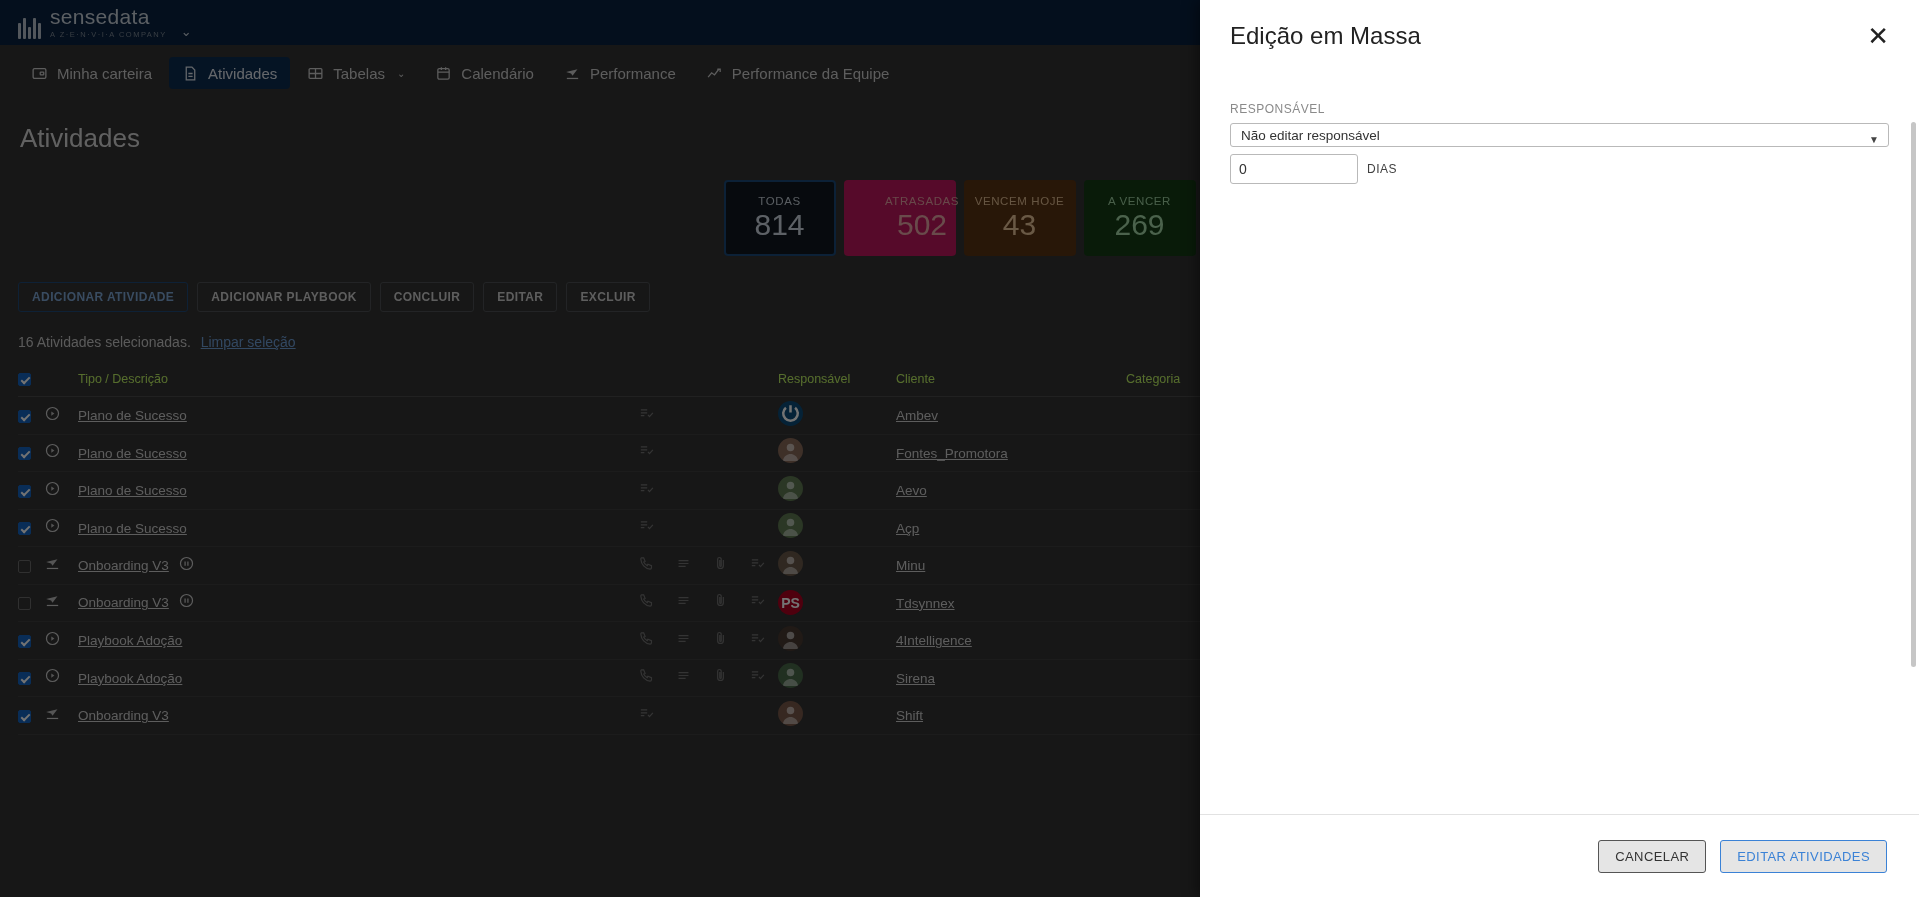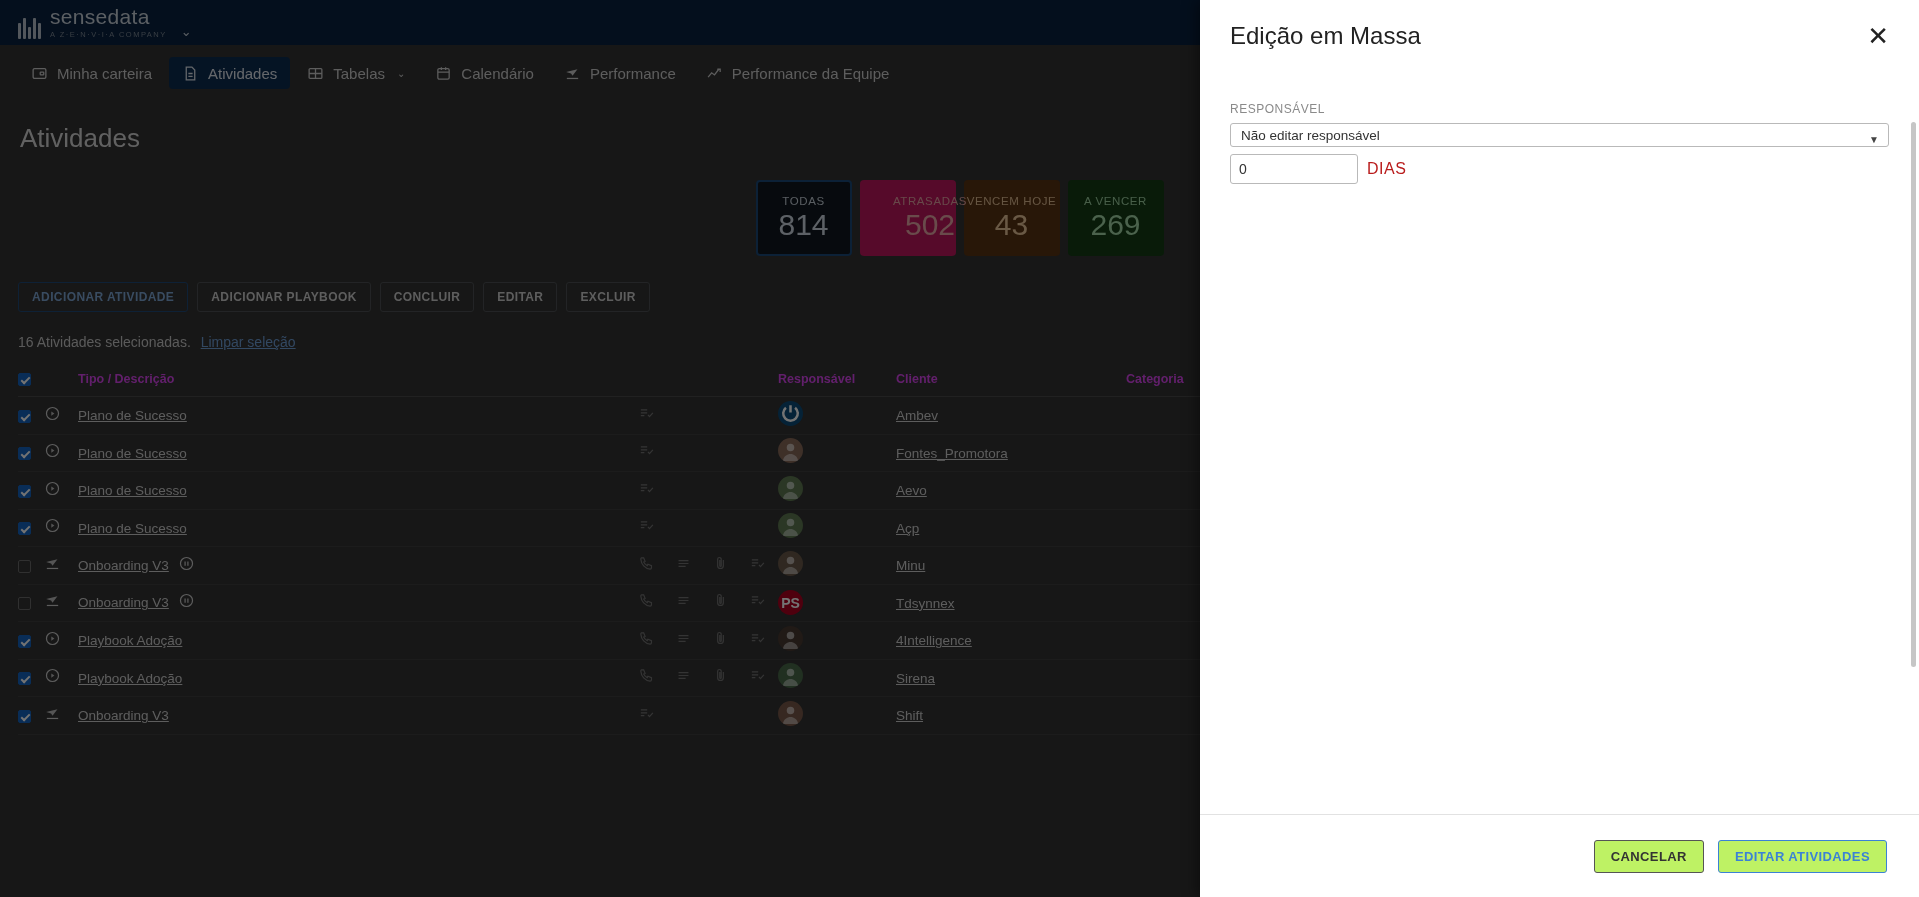--- a/index.html
+++ b/index.html
@@ -57,21 +57,21 @@
   .nav-ico { width: 17px; height: 17px; flex: 0 0 17px; }
   .nav-caret { font-size: 10px; margin-left: 3px; }
 
   
   .content { padding: 0 18px; }
   .page-title { font-size: 26px; color: #d8d8d8; margin: 22px 0 0 2px; font-weight: 400; }
 
   
   .cards { display: flex; gap: 8px; justify-content: center; margin-top: 26px; }
   .card {
-    width: 96px; height: 76px; border-radius: 4px;
+    width: 112px; height: 76px; border-radius: 4px;
     display: flex; flex-direction: column; align-items: center; justify-content: center;
     cursor: pointer;
   }
   .card .label { font-size: 11.5px; letter-spacing: .6px; opacity: .95; }
   .card .value { font-size: 30px; font-weight: 400; margin-top: 1px; }
   .card.todas    { background:#101820; border:2px solid #1b4a7a; }
   .card.todas .label,.card.todas .value{ color:#cfd8e2; }
   .card.atrasadas{ background:#be185d;padding-left:45px; }
   .card.atrasadas .label,.card.atrasadas .value{ color:#e8a7a7; }
   .card.hoje     { background:#5a3312; }
@@ -90,21 +90,21 @@
   }
   .btn.primary { border-color: #1f4a78; color: #7fa8d8; }
 
   
   .selection { margin-top: 22px; font-size: 14px; color: #c8c8c8; }
   .selection a { color: #6f9fd8; text-decoration: underline; margin-left: 6px; cursor: pointer; }
 
   
   table.grid { width: 100%; border-collapse: collapse; margin-top: 14px; }
   table.grid th {
-    text-align: left; font-size: 12.5px; font-weight: 700; color: #d946ef;
+    text-align: left; font-size: 12.5px; font-weight: 400; color: #bef264;
     padding: 8px 0 10px 0; border-bottom: 1px solid #4a4a4a;
   }
   table.grid td { padding: 0; height: 37.5px; border-bottom: 1px solid #3e3e3e; vertical-align: middle; }
   .c-chk   { width: 26px; }
   .c-type  { width: 34px; }
   .c-desc  { width: 560px; }
   .c-icons { width: 140px; }
   .c-resp  { width: 118px; }
   .c-cli   { width: 230px; }
   .c-cat   { width: 130px; }
@@ -151,32 +151,32 @@
     appearance: none; -webkit-appearance: none; cursor: pointer;
     font-family: "Liberation Sans", sans-serif;
   }
   .select-caret { position: absolute; right: 10px; top: 11px; font-size: 10px; color: #444; pointer-events: none; }
   .days-row { display: flex; align-items: center; gap: 9px; margin-top: 30px; }
   input.days-input {
     width: 128px; height: 30px; border: 1px solid #b9b9b9; border-radius: 3px;
     font-size: 14px; color: #333; padding: 0 8px;
     font-family: "Liberation Sans", sans-serif;
   }
-  .days-unit { font-size: 16px; color: #b91c1c; letter-spacing: .5px; }
+  .days-unit { font-size: 12px; color: #404040; letter-spacing: .5px; }
   .modal-scrollbar {
     position: absolute; right: 3px; top: 72px; width: 5px; height: 545px;
     background: #c6c6c6; border-radius: 3px;
   }
   .modal-foot {
     border-top: 1px solid #e2e2e2; height: 83px;
     display: flex; align-items: center; justify-content: flex-end; gap: 14px; padding-right: 32px;
   }
   .mbtn {
-    height: 33px; padding: 0 16px; border-radius: 3px; background: #bef264;
-    font-size: 13px; font-weight: bold; letter-spacing: .4px; cursor: pointer;
+    height: 33px; padding: 0 16px; border-radius: 3px; background: #e5e5e5;
+    font-size: 13px; font-weight: normal; letter-spacing: .4px; cursor: pointer;
     font-family: "Liberation Sans", sans-serif;
   }
   .mbtn.cancel  { border: 1px solid #555; color: #333; }
   .mbtn.confirm { border: 1px solid #3b82d6; color: #3b82d6; }
 </style>
 </head>
 <body>
 
 <div id="app">
 

